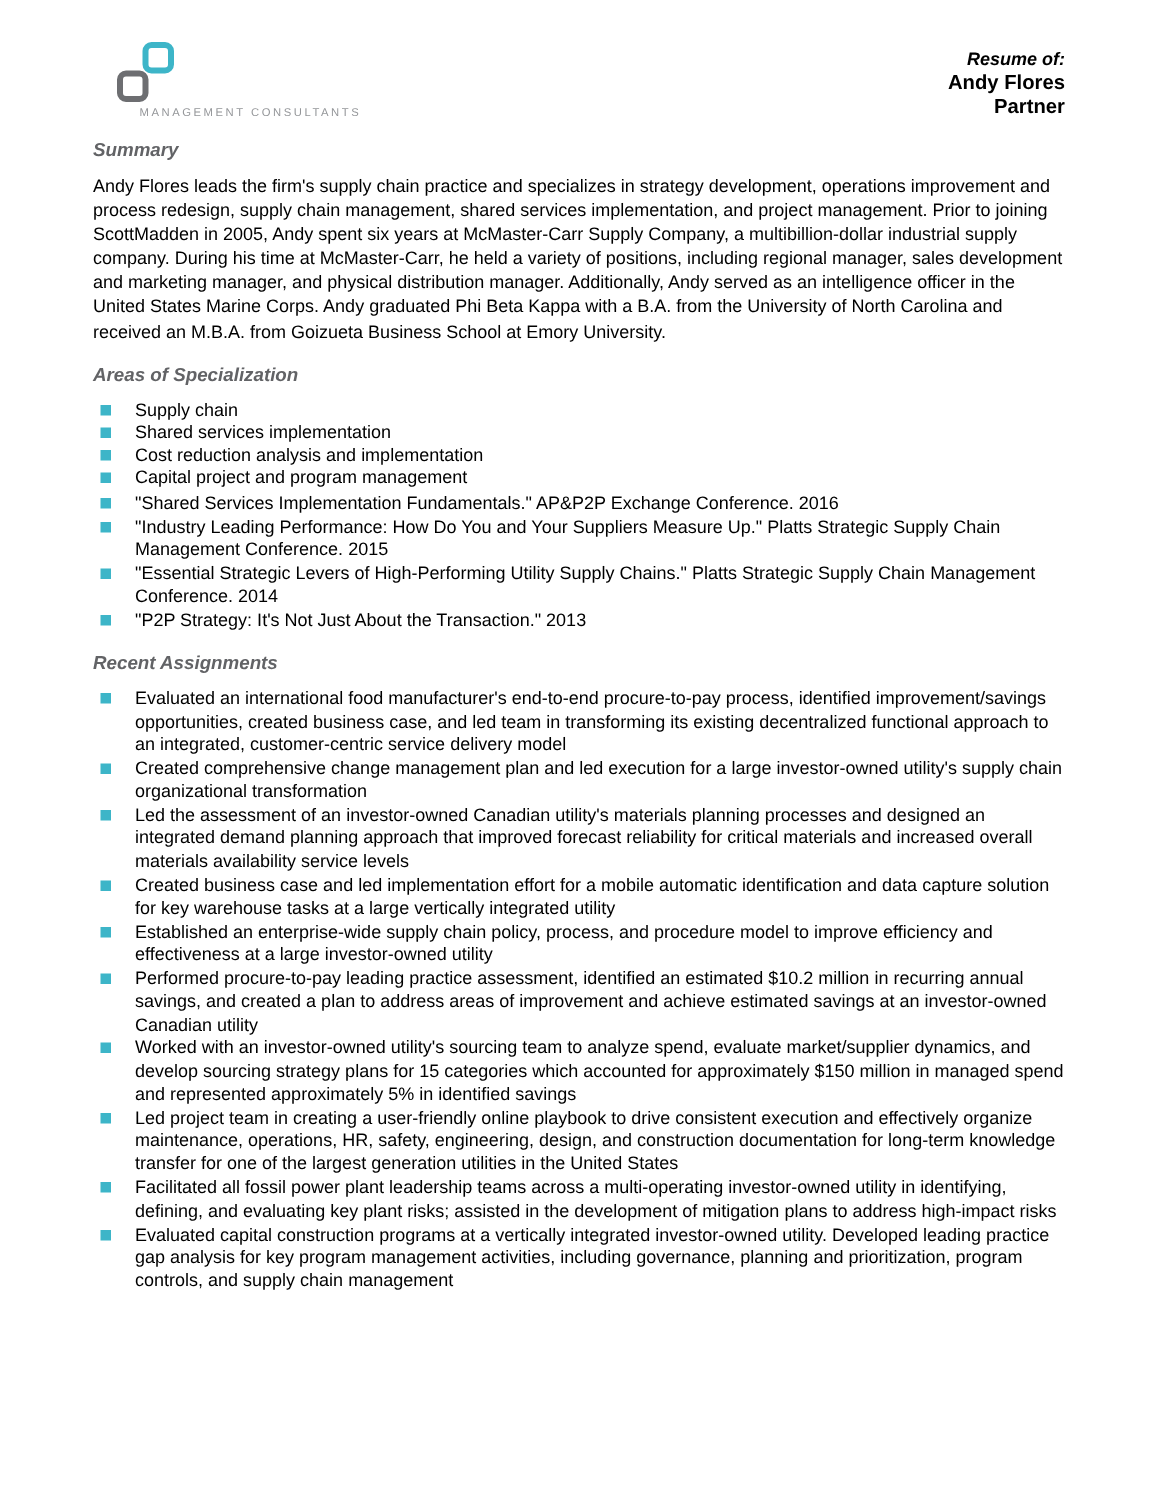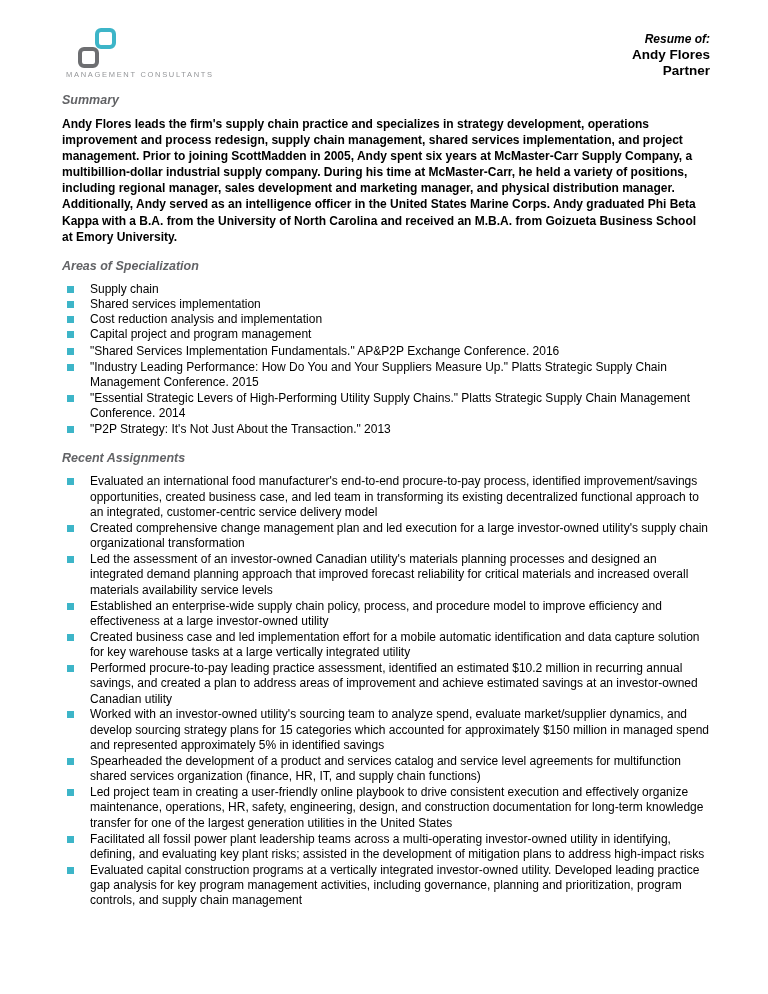--- a/index.html
+++ b/index.html
@@ -53,20 +53,21 @@
   .logo-name {
     font-size: 28px;
     line-height: 30px;
     color: #6d6e71;
     letter-spacing: -0.5px;
   }
   .logo-tagline {
     font-size: 7.5px;
     letter-spacing: 1.7px;
     color: #949699;
+    margin-left: 27px;
     margin-top: 2px;
   }
   .resume-block {
     text-align: right;
     padding-top: 4px;
   }
   .resume-of {
     font-style: italic;
     font-weight: bold;
     font-size: 12px;
@@ -83,21 +84,20 @@
     font-style: italic;
     font-weight: bold;
     font-size: 12.5px;
     color: #626366;
     margin: 14px 0 9px 0;
   }
   .summary-text {
     font-size: 12px;
     line-height: 16.1px;
     margin-bottom: 2px;
-    font-weight: bold;
   }
   .bullet-list {
     list-style: none;
     margin-bottom: 2px;
   }
   .bullet-list li {
     display: flex;
     align-items: flex-start;
     font-size: 12px;
     line-height: 14.6px;
@@ -183,40 +183,36 @@
       <li>
         <span class="bullet" style="background: rgb(61, 181, 200);"></span>
         <span class="item-text">Created comprehensive change management plan and led execution for a large investor-owned utility's supply chain organizational transformation</span>
       </li>
       <li>
         <span class="bullet" style="background: rgb(61, 181, 200);"></span>
         <span class="item-text">Led the assessment of an investor-owned Canadian utility's materials planning processes and designed an integrated demand planning approach that improved forecast reliability for critical materials and increased overall materials availability service levels</span>
       </li>
       <li>
         <span class="bullet" style="background: rgb(61, 181, 200);"></span>
+        <span class="item-text">Created business case and led implementation effort for a mobile automatic identification and data capture solution for key warehouse tasks at a large vertically integrated utility</span>
+      </li>
+      <li>
+        <span class="bullet" style="background: rgb(61, 181, 200);"></span>
         <span class="item-text">Established an enterprise-wide supply chain policy, process, and procedure model to improve efficiency and effectiveness at a large investor-owned utility</span>
       </li>
       <li>
         <span class="bullet" style="background: rgb(61, 181, 200);"></span>
-        <span class="item-text">Created business case and led implementation effort for a mobile automatic identification and data capture solution for key warehouse tasks at a large vertically integrated utility</span>
-      </li>
-      <li>
-        <span class="bullet" style="background: rgb(61, 181, 200);"></span>
         <span class="item-text">Performed procure-to-pay leading practice assessment, identified an estimated $10.2 million in recurring annual savings, and created a plan to address areas of improvement and achieve estimated savings at an investor-owned Canadian utility</span>
       </li>
       <li>
         <span class="bullet" style="background: rgb(61, 181, 200);"></span>
         <span class="item-text">Worked with an investor-owned utility's sourcing team to analyze spend, evaluate market/supplier dynamics, and develop sourcing strategy plans for 15 categories which accounted for approximately $150 million in managed spend and represented approximately 5% in identified savings</span>
       </li>
       <li>
         <span class="bullet" style="background: rgb(61, 181, 200);"></span>
-        <span class="item-text">Spearheaded the development of a product and services catalog and service level agreements for multifunction shared services organization (finance, HR, IT, and supply chain functions)</span>
-      </li>
-      <li>
-        <span class="bullet" style="background: rgb(61, 181, 200);"></span>
         <span class="item-text">Led project team in creating a user-friendly online playbook to drive consistent execution and effectively organize maintenance, operations, HR, safety, engineering, design, and construction documentation for long-term knowledge transfer for one of the largest generation utilities in the United States</span>
       </li>
       <li>
         <span class="bullet" style="background: rgb(61, 181, 200);"></span>
         <span class="item-text">Facilitated all fossil power plant leadership teams across a multi-operating investor-owned utility in identifying, defining, and evaluating key plant risks; assisted in the development of mitigation plans to address high-impact risks</span>
       </li>
       <li>
         <span class="bullet" style="background: rgb(61, 181, 200);"></span>
         <span class="item-text">Evaluated capital construction programs at a vertically integrated investor-owned utility. Developed leading practice gap analysis for key program management activities, including governance, planning and prioritization, program controls, and supply chain management</span>
       </li>

